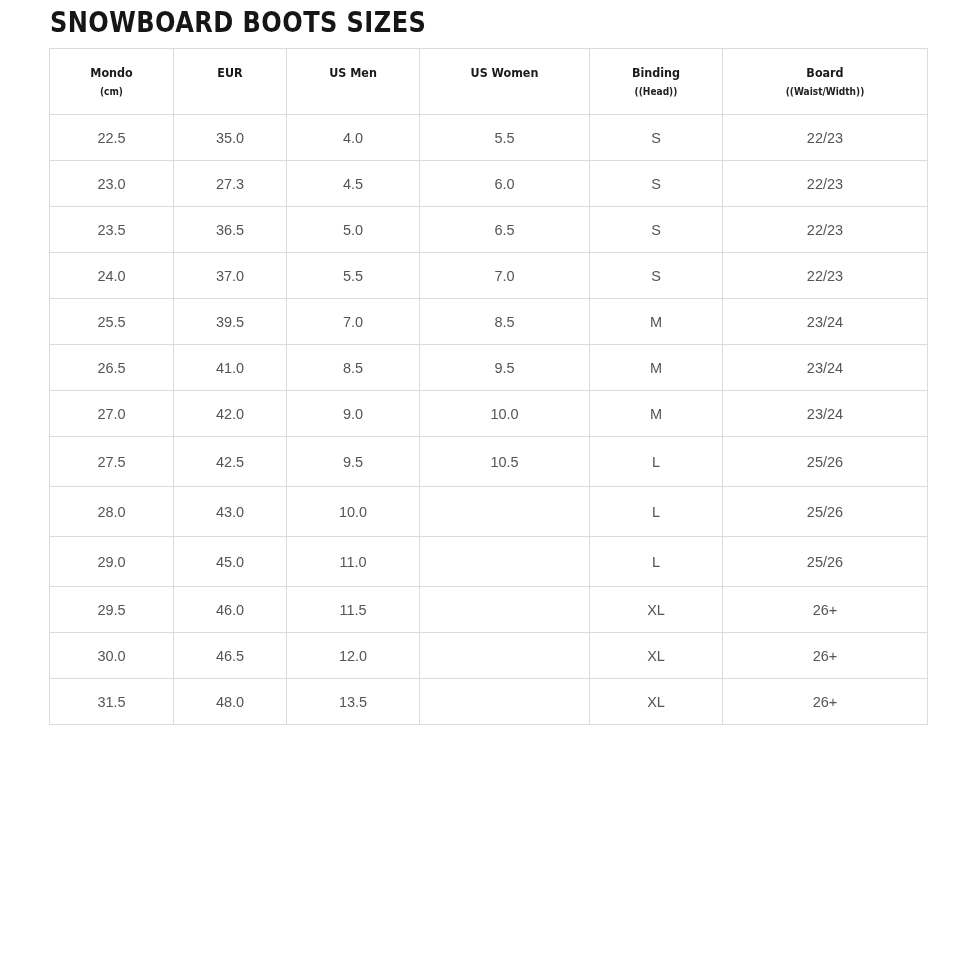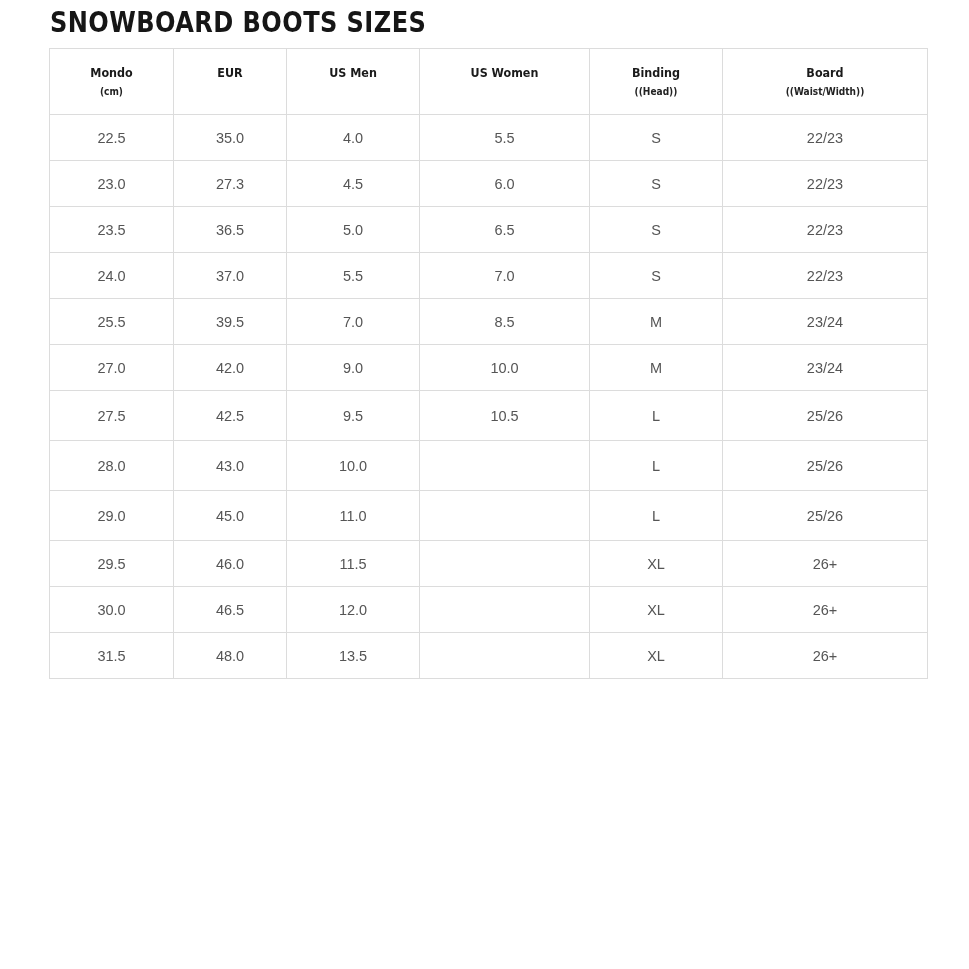--- a/index.html
+++ b/index.html
@@ -107,20 +107,28 @@
       </tr>
       <tr>
         <td>25.5</td>
         <td>39.5</td>
         <td>7.0</td>
         <td>8.5</td>
         <td>M</td>
         <td>23/24</td>
       </tr>
       <tr>
+        <td>26.5</td>
+        <td>41.0</td>
+        <td>8.5</td>
+        <td>9.5</td>
+        <td>M</td>
+        <td>23/24</td>
+      </tr>
+      <tr>
         <td>27.0</td>
         <td>42.0</td>
         <td>9.0</td>
         <td>10.0</td>
         <td>M</td>
         <td>23/24</td>
       </tr>
       <tr class="tall">
         <td>27.5</td>
         <td>42.5</td>

